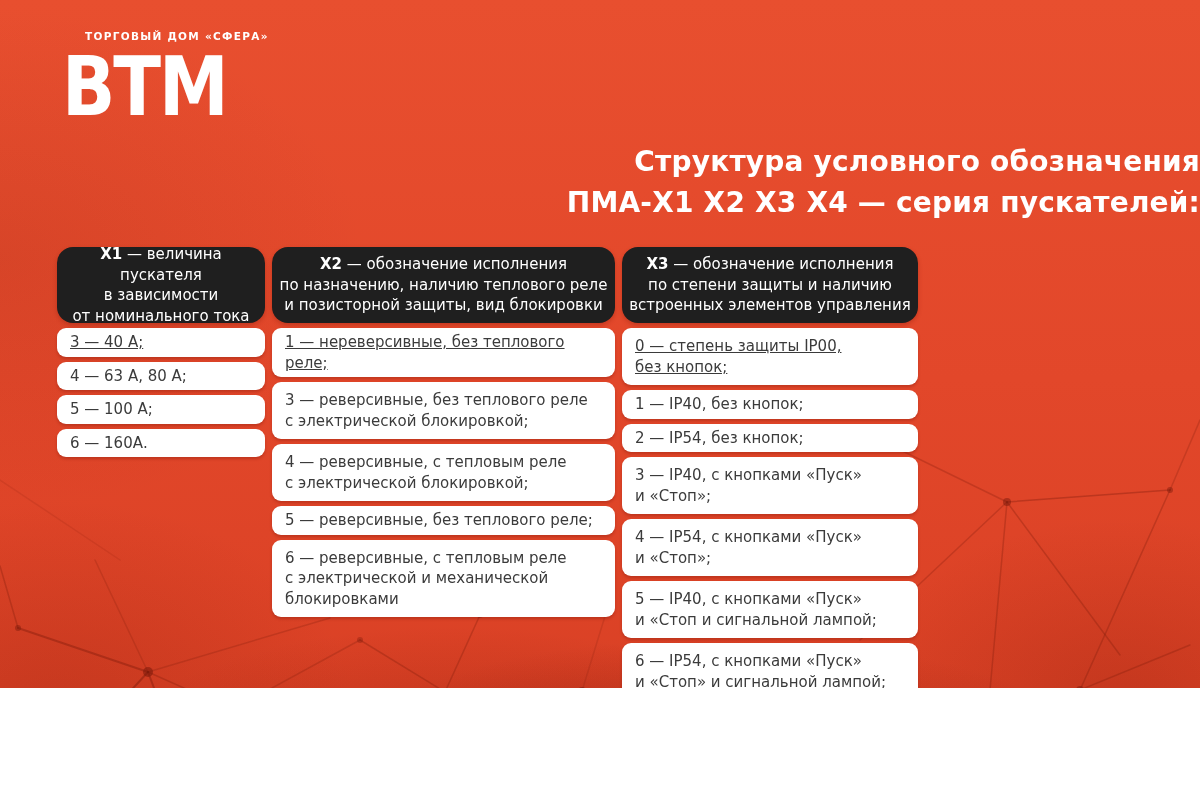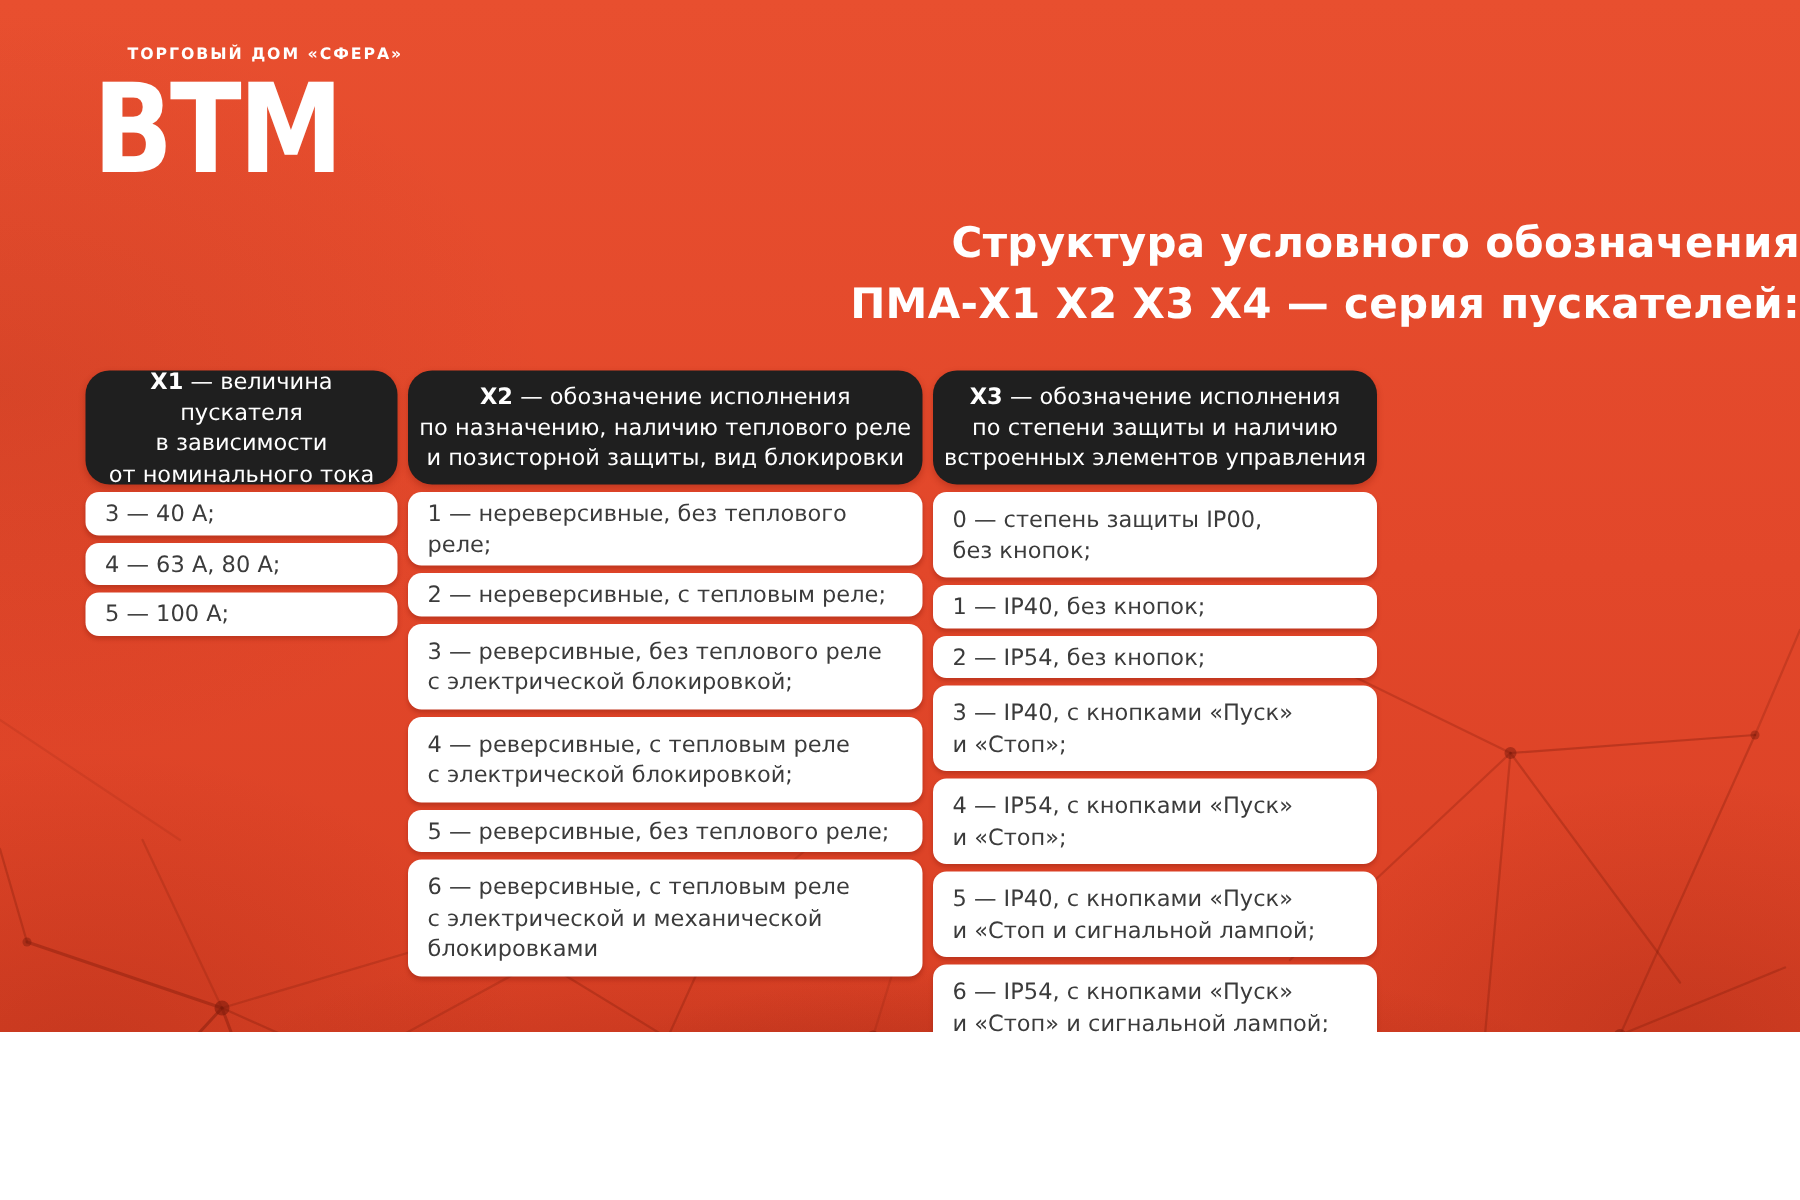--- a/index.html
+++ b/index.html
@@ -36,21 +36,21 @@
     padding:0 6px;box-shadow:0 2px 4px rgba(120,20,6,.3);
   }
   .hdr-text{font-size:15px;line-height:20.5px;white-space:pre-line;}
   .hdr-text b{font-weight:700;}
   .item{
     box-sizing:border-box;background:#fff;border-radius:9px;color:#3b3b3b;
     font-size:15px;line-height:20.5px;padding:8px 13px;margin-top:5px;
     white-space:pre-line;box-shadow:0 2px 3px rgba(125,22,8,.33);
   }
   .item.single{padding:4px 13px;}
-  .col-header + .item{}
+  .col-header + .item{text-decoration:underline;}
 </style>
 </head>
 <body>
 
 <div class="stage">
 
   <svg class="plexus" width="1200" height="800" viewBox="0 0 1200 800" xmlns="http://www.w3.org/2000/svg">
     <g stroke="#7c1a0b" fill="none" stroke-linecap="round">
       <line x1="148" y1="672" x2="18" y2="628" stroke-width="2" opacity="0.40"></line>
       <line x1="148" y1="672" x2="78" y2="748" stroke-width="2" opacity="0.45"></line>
@@ -111,29 +111,29 @@
   <div class="columns">
       <div class="column">
         <div class="col-header">
           <div class="hdr-text"><b>Х1</b> — величина пускателя
 в зависимости
 от номинального тока</div>
         </div>
         <div class="item single">3 — 40 А;</div>
         <div class="item single">4 — 63 А, 80 А;</div>
         <div class="item single">5 — 100 А;</div>
+        <div class="item single">6 — 160А.</div>
       </div>
       <div class="column">
         <div class="col-header">
           <div class="hdr-text"><b>Х2</b> — обозначение исполнения
 по назначению, наличию теплового реле
 и позисторной защиты, вид блокировки</div>
         </div>
         <div class="item single">1 — нереверсивные, без теплового реле;</div>
-        <div class="item single">2 — нереверсивные, с тепловым реле;</div>
         <div class="item multi">3 — реверсивные, без теплового реле
 с электрической блокировкой;</div>
         <div class="item multi">4 — реверсивные, с тепловым реле
 с электрической блокировкой;</div>
         <div class="item single">5 — реверсивные, без теплового реле;</div>
         <div class="item multi">6 — реверсивные, с тепловым реле
 с электрической и механической
 блокировками</div>
       </div>
       <div class="column">

